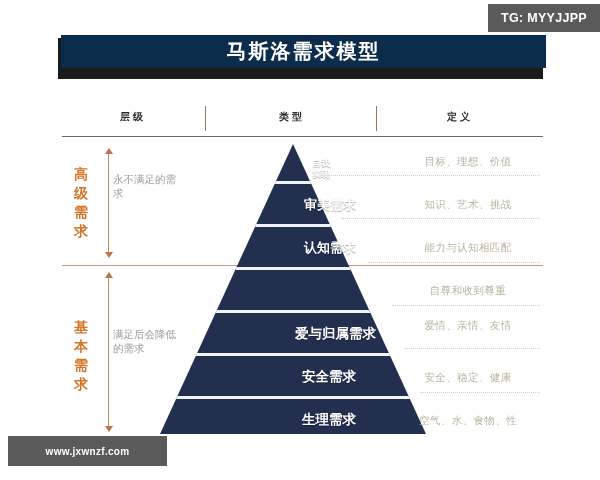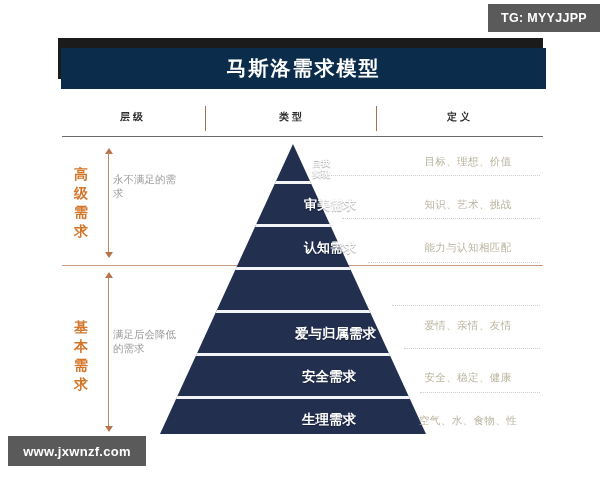--- a/index.html
+++ b/index.html
@@ -33,45 +33,44 @@
   #wm-top {
     right: 0;
     top: 4px;
     width: 112px;
     height: 28px;
     font-size: 12.5px;
   }
   #wm-bottom {
     left: 8px;
     bottom: 14px;
-    width: 138px;
+    width: 159px;
     height: 30px;
-    font-size: 13px;
+    font-size: 10px;
   }
 
   
   #title-shadow {
     position: absolute;
     left: 58px;
     top: 38px;
     width: 485px;
     height: 41px;
     background: #1b1b1b;
   }
   #title-bar {
     position: absolute;
     left: 61px;
     top: 35px;
     width: 485px;
-    height: 41px;
+    height: 33px;
     background: #0c2c4b;
     display: flex;
     align-items: center;
     justify-content: center;
-    margin-top: 13px;
   }
   #title-text {
     color: #ffffff;
     font-size: 20px;
     font-weight: bold;
     letter-spacing: 2px;
     font-family: "DejaVu Sans", sans-serif;
   }
 
   
@@ -288,19 +287,20 @@
   </div>
   <div class="tier-label" style="left:236px; top:196px; width:120px; font-size:13px;">审美需求</div>
   <div class="tier-label" style="left:236px; top:239px; width:120px; font-size:13px;">认知需求</div>
   <div class="tier-label" style="left:216px; top:325px; width:160px; font-size:13.5px;">爱与归属需求</div>
   <div class="tier-label" style="left:236px; top:368px; width:120px; font-size:13.5px;">安全需求</div>
   <div class="tier-label" style="left:236px; top:411px; width:120px; font-size:13.5px;">生理需求</div>
 
   <div class="def" style="top:155px;">目标、理想、价值</div>
   <div class="def" style="top:198px;">知识、艺术、挑战</div>
   <div class="def" style="top:241px;">能力与认知相匹配</div>
+  <div class="def" style="top:284px;">自尊和收到尊重</div>
   <div class="def" style="top:319px;">爱情、亲情、友情</div>
   <div class="def" style="top:371px;">安全、稳定、健康</div>
   <div class="def" style="top:414px;">空气、水、食物、性</div>
 
   <div class="wm" id="wm-bottom">www.jxwnzf.com</div>
 
 </div>
 
 </body></html>

